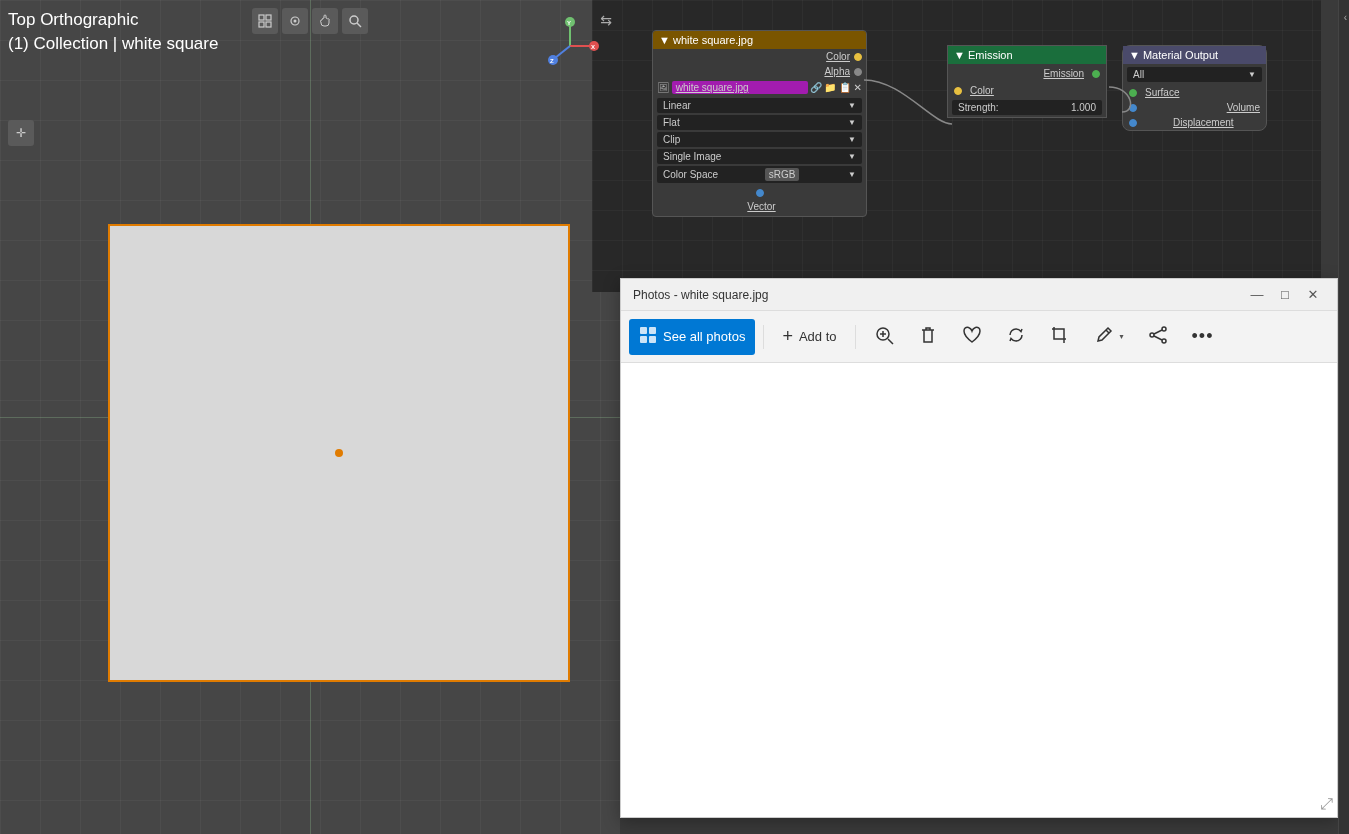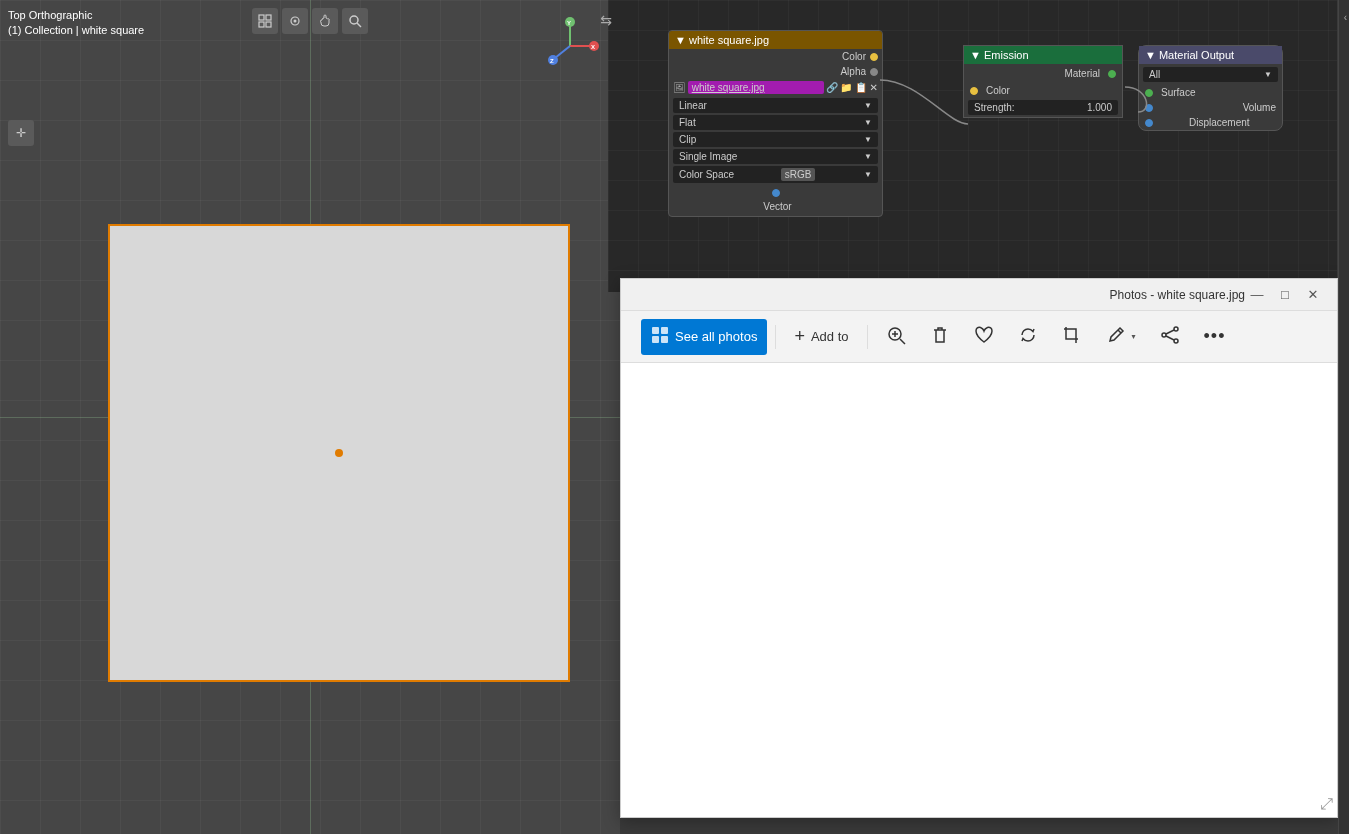--- a/index.html
+++ b/index.html
@@ -12,21 +12,21 @@
       width: 620px; height: 834px;
       background: #464646;
       overflow: hidden;
     }
 
     
     .viewport-info {
       position: absolute;
       top: 8px; left: 8px;
       color: #ffffff;
-      font-size: 11px;
+      font-size: 17px;
       line-height: 1.4;
       z-index: 10;
     }
 
     
     .toolbar-top {
       position: absolute;
       top: 8px; left: 50%;
       transform: translateX(-50%);
       display: flex;
@@ -70,21 +70,21 @@
       top: 50%; left: 50%;
       width: 8px; height: 8px;
       background: #e07b00;
       border-radius: 50%;
       transform: translate(-50%, -50%);
     }
 
     
     .node-area {
       position: absolute;
-      top: 0; left: 608px;
+      top: 0; left: 592px;
       width: 729px; height: 292px;
       background: #282828;
     }
 
     
     .node-image {
       position: absolute;
       top: 30px; left: 60px;
       width: 210px;
       background: #3a3a3a;
@@ -105,20 +105,21 @@
     .node-header-gray { background: #4a4a6a; }
 
     .node-socket-row {
       display: flex;
       align-items: center;
       justify-content: flex-end;
       padding: 2px 4px;
       font-size: 10px;
       color: #ccc;
       gap: 4px;
+      text-decoration: underline;
     }
 
     .node-socket-row-left {
       justify-content: flex-start;
     }
 
     .socket {
       width: 8px; height: 8px;
       border-radius: 50%;
       border: 1px solid #aaa;
@@ -176,21 +177,21 @@
       background: #f3f3f3;
       border: 1px solid #ccc;
       box-shadow: 0 4px 16px rgba(0,0,0,0.3);
       display: flex; flex-direction: column;
     }
 
     .photos-titlebar {
       height: 32px;
       background: #f0f0f0;
       border-bottom: 1px solid #ddd;
-      display: flex; align-items: center; justify-content: flex-end;
+      display: flex; align-items: center; justify-content: space-between;
       padding: 0 12px;
     }
 
     .photos-title {
       font-size: 12px;
       color: #333;
     }
 
     .photos-window-controls {
       display: flex; gap: 4px;
@@ -205,21 +206,21 @@
       display: flex; align-items: center; justify-content: center;
       font-size: 13px;
       border-radius: 2px;
     }
 
     .photos-toolbar {
       height: 52px;
       background: #f3f3f3;
       border-bottom: 1px solid #ddd;
       display: flex; align-items: center;
-      padding: 0 20px;
+      padding: 0 8px;
       gap: 4px;
     }
 
     .photos-btn {
       height: 36px;
       background: transparent;
       border: none;
       cursor: pointer;
       display: flex; align-items: center; gap: 6px;
       padding: 0 10px;
@@ -468,21 +469,21 @@
       <span style="margin-left:4px;">Vector</span>
     </div>
   </div>
 
   <div class="node-emission">
     <div class="node-header node-header-green">
       <span>▼ Emission</span>
     </div>
 
     <div class="node-socket-row" style="padding: 4px 6px;">
-      <span>Material</span>
+      <span>Emission</span>
       <div class="socket socket-green" style="margin-left:4px;"></div>
     </div>
 
     <div class="node-socket-row node-socket-row-left" style="padding:2px 6px;">
       <div class="socket socket-yellow"></div>
       <span style="margin-left:4px;">Color</span>
     </div>
 
     <div class="node-field" style="margin: 2px 4px;">
       <span>Strength:</span>

